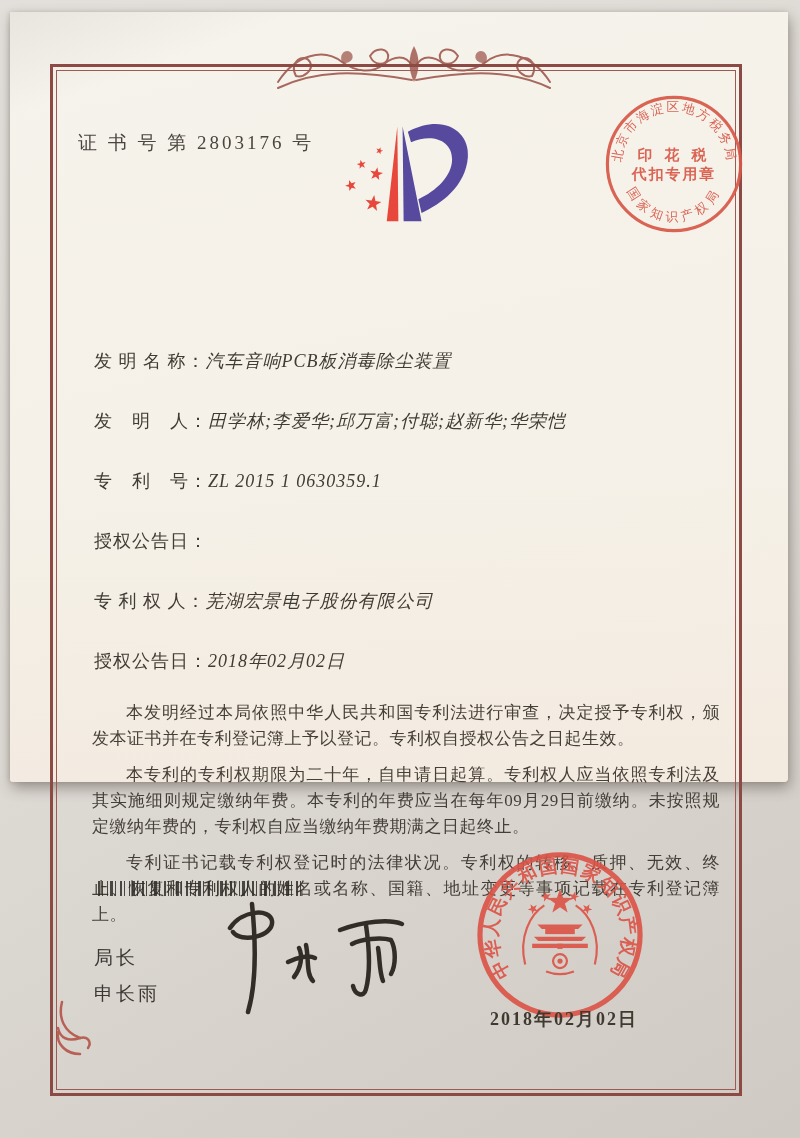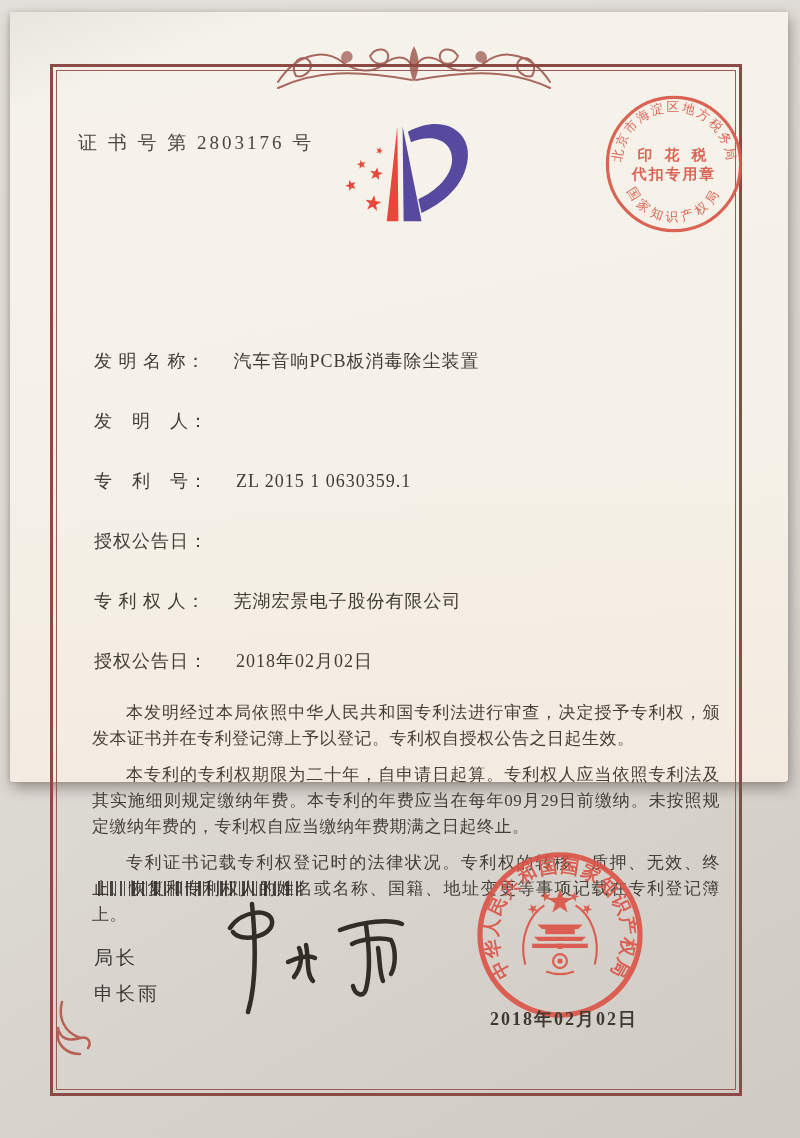--- a/index.html
+++ b/index.html
@@ -24,23 +24,23 @@
     border:3px solid #8d4a45;}
   .frame-inner{position:absolute;inset:3px;border:1px solid #9b5a52;}
   .ornament{position:absolute;left:262px;top:22px;width:284px;height:66px;}
   .cert-no{position:absolute;left:68px;top:118px;font-size:19px;letter-spacing:3px;
     color:#4a453e;}
   .tax-stamp{position:absolute;left:590px;top:78px;width:148px;height:148px;opacity:.92;}
   .logo{position:absolute;left:322px;top:94px;width:158px;height:138px;}
   .doc-title{position:absolute;left:0;right:0;top:233px;text-align:center;
     font-size:44px;font-weight:600;color:#2e2b28;letter-spacing:25px;text-indent:25px;}
   .fields{position:absolute;left:84px;top:336px;width:620px;}
-  .field-row{display:flex;margin-bottom:33px;font-size:18px;line-height:27px;color:#403b34;gap:28px;}
+  .field-row{display:flex;margin-bottom:33px;font-size:18px;line-height:27px;color:#403b34;}
   .field-label{white-space:pre;letter-spacing:1px;}
-  .field-value{letter-spacing:1px;}
+  .field-value{letter-spacing:1px;font-style:italic;}
   .paras{position:absolute;left:72px;top:678px;width:648px;color:#443f37;}
   .paras p{margin:10px;font-size:17px;line-height:26px;text-indent:2em;text-align:justify;letter-spacing:.5px;}
   .barcode{position:absolute;left:88px;top:869px;width:204px;height:15px;
     background:repeating-linear-gradient(90deg,
       #2f2c29 0 2px, transparent 2px 4px,
       #2f2c29 4px 5px, transparent 5px 9px,
       #2f2c29 9px 10px, transparent 10px 12px,
       #2f2c29 12px 15px, transparent 15px 17px,
       #2f2c29 17px 18px, transparent 18px 22px);
     opacity:.85;}
@@ -115,20 +115,21 @@
   </svg>
 
 
   <div class="fields">
     <div class="field-row">
       <span class="field-label">发 明 名 称：</span>
       <span class="field-value">汽车音响PCB板消毒除尘装置</span>
     </div>
     <div class="field-row">
       <span class="field-label">发　明　人：</span>
+      <span class="field-value">田学林;李爱华;邱万富;付聪;赵新华;华荣恺</span>
     </div>
     <div class="field-row">
       <span class="field-label">专　利　号：</span>
       <span class="field-value">ZL 2015 1 0630359.1</span>
     </div>
     <div class="field-row">
       <span class="field-label">授权公告日：</span>
     </div>
     <div class="field-row">
       <span class="field-label">专 利 权 人：</span>

